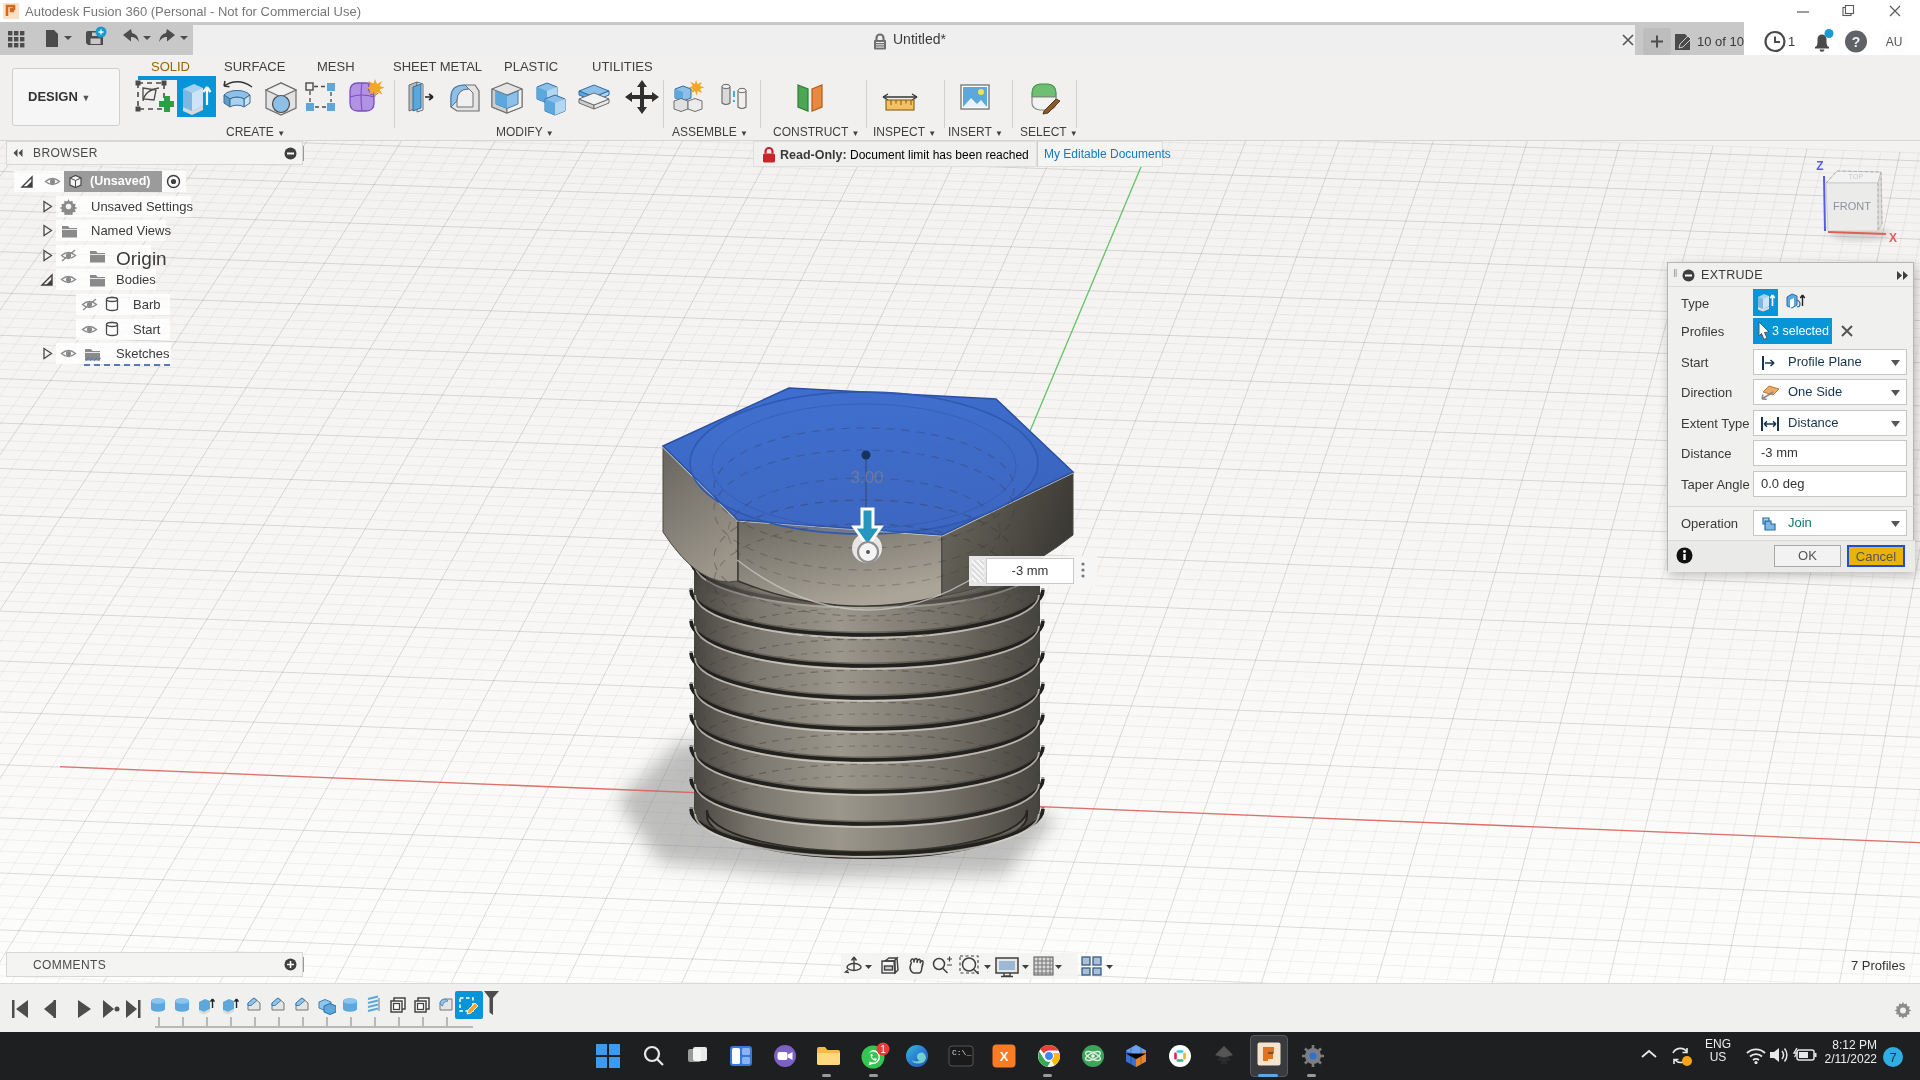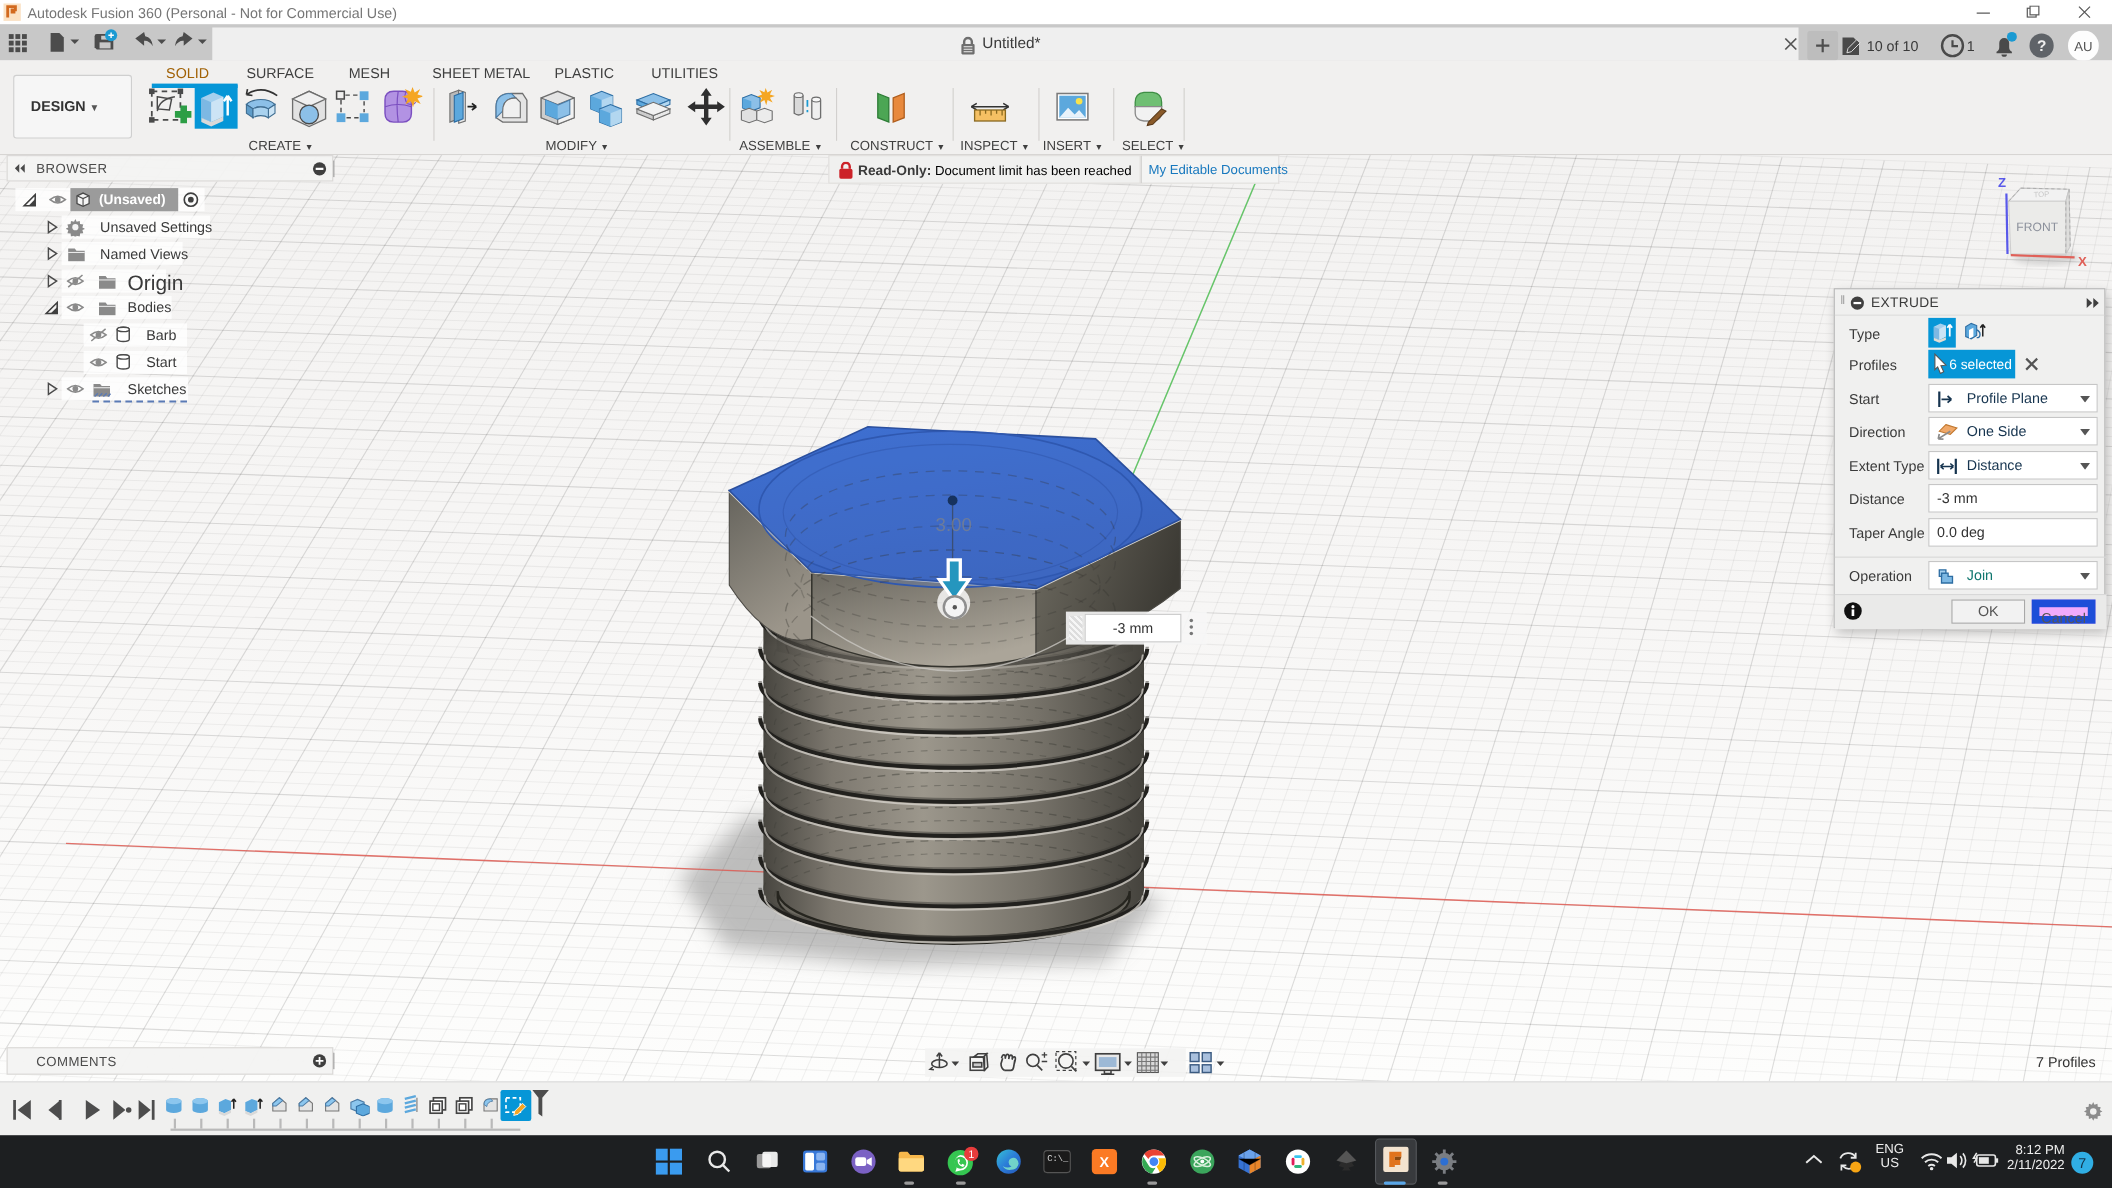--- a/index.html
+++ b/index.html
@@ -351,21 +351,21 @@
  </svg>
  <div class="txt" style="left:25px;top:4px;font-size:13px;color:#767676">Autodesk Fusion 360 (Personal - Not for Commercial Use)</div>
  <svg class="ab" style="left:1795px;top:5px" width="115" height="13" viewBox="0 0 115 13">
   <line x1="2" y1="7" x2="14" y2="7" stroke="#5a5a5a" stroke-width="1.2"></line>
   <rect x="48" y="2.5" width="8" height="8" fill="none" stroke="#5a5a5a" stroke-width="1.1"></rect>
   <rect x="50.5" y="0.5" width="8" height="8" fill="#fff" stroke="#5a5a5a" stroke-width="1.1"></rect>
   <path d="M95 1 L105 11 M105 1 L95 11" stroke="#5a5a5a" stroke-width="1.2"></path>
  </svg>
 </div>
 
-<div class="ab" style="left:0;top:22px;width:1920px;height:33px;background:#c8c8c8">
+<div class="ab" style="left:0;top:22px;width:1744px;height:33px;background:#c8c8c8">
  <div class="ab" style="left:193px;top:3px;width:1442px;height:30px;background:#efefef"></div>
 
  <svg class="ab" style="left:0;top:0" width="193px" height="33" viewBox="0 0 193 33">
   <g fill="#4c4c4c">
    <rect x="8" y="9" width="4.4" height="4.4"></rect>
         <rect x="14" y="9" width="4.4" height="4.4"></rect>
         <rect x="20" y="9" width="4.4" height="4.4"></rect>
    <rect x="8" y="15" width="4.4" height="4.4"></rect>
         <rect x="14" y="15" width="4.4" height="4.4"></rect>
         <rect x="20" y="15" width="4.4" height="4.4"></rect>
@@ -797,21 +797,21 @@
 <svg class="ab" style="left:117px;top:29px" width="22" height="21" viewBox="0 0 22 21">
  <path d="M2 5 L7 2 L12 4 L12 13 L7 16 L2 14 Z" fill="#5ca8dd" stroke="#2d6da3" stroke-width="1"></path>
  <path d="M5 8 l4 -2 l0 8 l-4 2 Z" fill="#fff"></path>
  <path d="M12 8 q3 1 3 4 q0 3 -3 3" fill="none" stroke="#2d6da3" stroke-width="1.2"></path>
  <path d="M17.5 14 V3 M17.5 3 l-2.2 3 M17.5 3 l2.2 3" stroke="#222" stroke-width="1.4" fill="none"></path>
 </svg>
 <div class="ab" style="left:85px;top:55px;width:79px;height:26px;background:#0696d7"></div>
 <svg class="ab" style="left:89px;top:58px" width="14" height="19" viewBox="0 0 14 19">
       <path d="M2 1 L12 11 L7.5 11.5 L10 17 L7 18.5 L4.5 12.5 L2 15 Z" fill="#fff" stroke="#555" stroke-width="1"></path>
     </svg>
-<div class="txt" style="left:104px;top:61px;color:#fff;font-size:12.5px">6 selected</div>
+<div class="txt" style="left:104px;top:61px;color:#fff;font-size:12.5px">3 selected</div>
 <svg class="ab" style="left:172px;top:61px" width="14" height="14" viewBox="0 0 14 14">
       <path d="M2 2 l10 10 M12 2 L2 12" stroke="#555" stroke-width="2"></path>
     </svg>
 <div class="ab" style="left:85px;top:86px;width:154px;height:26px;background:#fff;border:1px solid #c6c6c6">
       <svg style="position:absolute;left:6px;top:5px" width="20" height="16" viewBox="0 0 20 16">
         <path d="M3 1 v14" stroke="#16344f" stroke-width="2"></path>
         <path d="M5 8 h9 M14 8 l-3.5 -3 M14 8 l-3.5 3" stroke="#16344f" stroke-width="1.6" fill="none"></path>
       </svg>
       <span style="position:absolute;left:34px;top:4px;color:#16344f">Profile Plane</span>
       <svg style="position:absolute;right:6px;top:10px" width="9" height="6" viewBox="0 0 9 6">
@@ -855,21 +855,21 @@
         <path d="M0 0 L9 0 L4.5 6 Z" fill="#555"></path>
       </svg>
     </div>
 <div class="ab" style="left:0;top:277px;width:247px;height:32px;background:#eaeae9;border-top:1px solid #d8d8d8"></div>
 <svg class="ab" style="left:8px;top:284px" width="17" height="17" viewBox="0 0 17 17">
       <circle cx="8.5" cy="8.5" r="8" fill="#111"></circle>
       <rect x="7.3" y="7" width="2.4" height="6" fill="#fff"></rect>
       <circle cx="8.5" cy="4.5" r="1.4" fill="#fff"></circle>
     </svg>
 <div class="ab" style="left:106px;top:282px;width:67px;height:22px;background:#f2f2f2;border:1px solid #a8a8a8;text-align:center;font-size:13px;color:#555;line-height:20px">OK</div>
-<div class="ab" style="left:179px;top:282px;width:58px;height:22px;background:#f0abfc;border:7px solid #1d4ed8;text-align:center;font-size:13px;color:#555;line-height:20px">Cancel</div>
+<div class="ab" style="left:179px;top:282px;width:58px;height:22px;background:#eab308;border:2px solid #1d4ed8;text-align:center;font-size:13px;color:#555;line-height:20px">Cancel</div>
 </div>
 <div class="ab" style="left:0;top:983px;width:1920px;height:49px;background:#f0f0ef;border-top:1px solid #dadada">
 <svg class="ab" style="left:8px;top:12px" width="140" height="26" viewBox="0 0 140 26">
 <g fill="#4d4d4d">
  <path d="M4 4 v18 l2.5 0 v-18 Z M8 13 L20 4 v18 Z"></path>
  <path d="M36 4 L47 13 L36 22 Z" transform="scale(-1,1) translate(-83,0)"></path>
         <rect x="45.5" y="4" width="2.5" height="18"></rect>
  <path d="M70 4 L83 13 L70 22 Z"></path>
  <path d="M95 4 L106 13 L95 22 Z"></path>
         <circle cx="109" cy="13" r="2.5"></circle>

